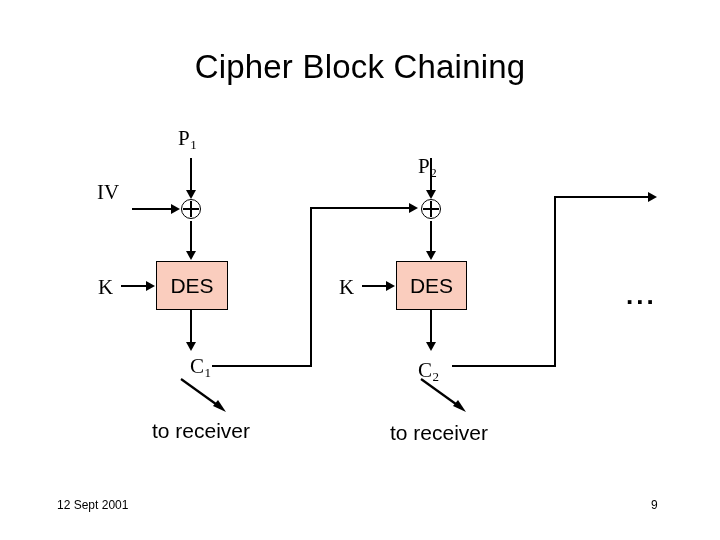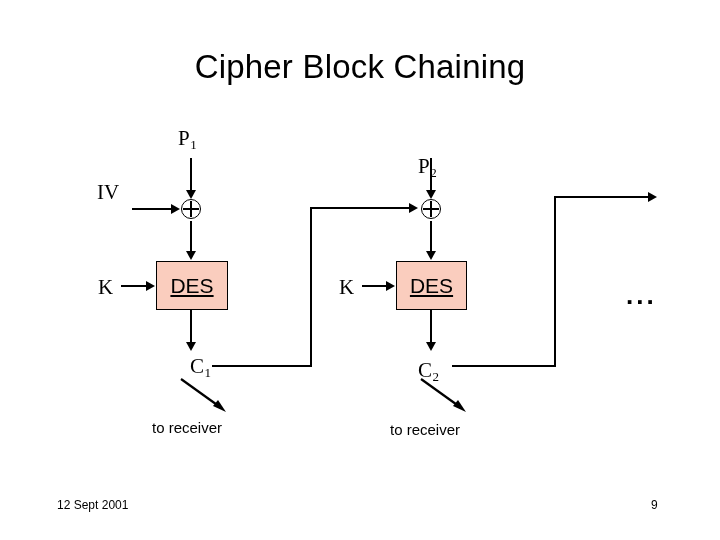--- a/index.html
+++ b/index.html
@@ -90,21 +90,20 @@
     position: absolute;
     background: #FACDBE;
     border: 1.8px solid #000000;
     box-sizing: border-box;
     display: flex;
     align-items: center;
     justify-content: center;
     font-family: "Liberation Sans", sans-serif;
     font-size: 21px;
     color: #000000;
-    text-decoration: underline;
   }
 
   
   .mlabel {
     position: absolute;
     font-family: "Liberation Serif", serif;
     font-size: 21px;
     color: #000000;
     white-space: nowrap;
     line-height: 1;
@@ -114,21 +113,21 @@
     vertical-align: baseline;
     position: relative;
     top: 4px;
     left: 0.5px;
   }
 
   
   .caption {
     position: absolute;
     font-family: "Liberation Sans", sans-serif;
-    font-size: 15px;
+    font-size: 21px;
     color: #000000;
     white-space: nowrap;
     line-height: 1;
   }
 
   .ellipsis {
     position: absolute;
     font-family: "Liberation Sans", sans-serif;
     font-size: 26px;
     font-weight: 700;

